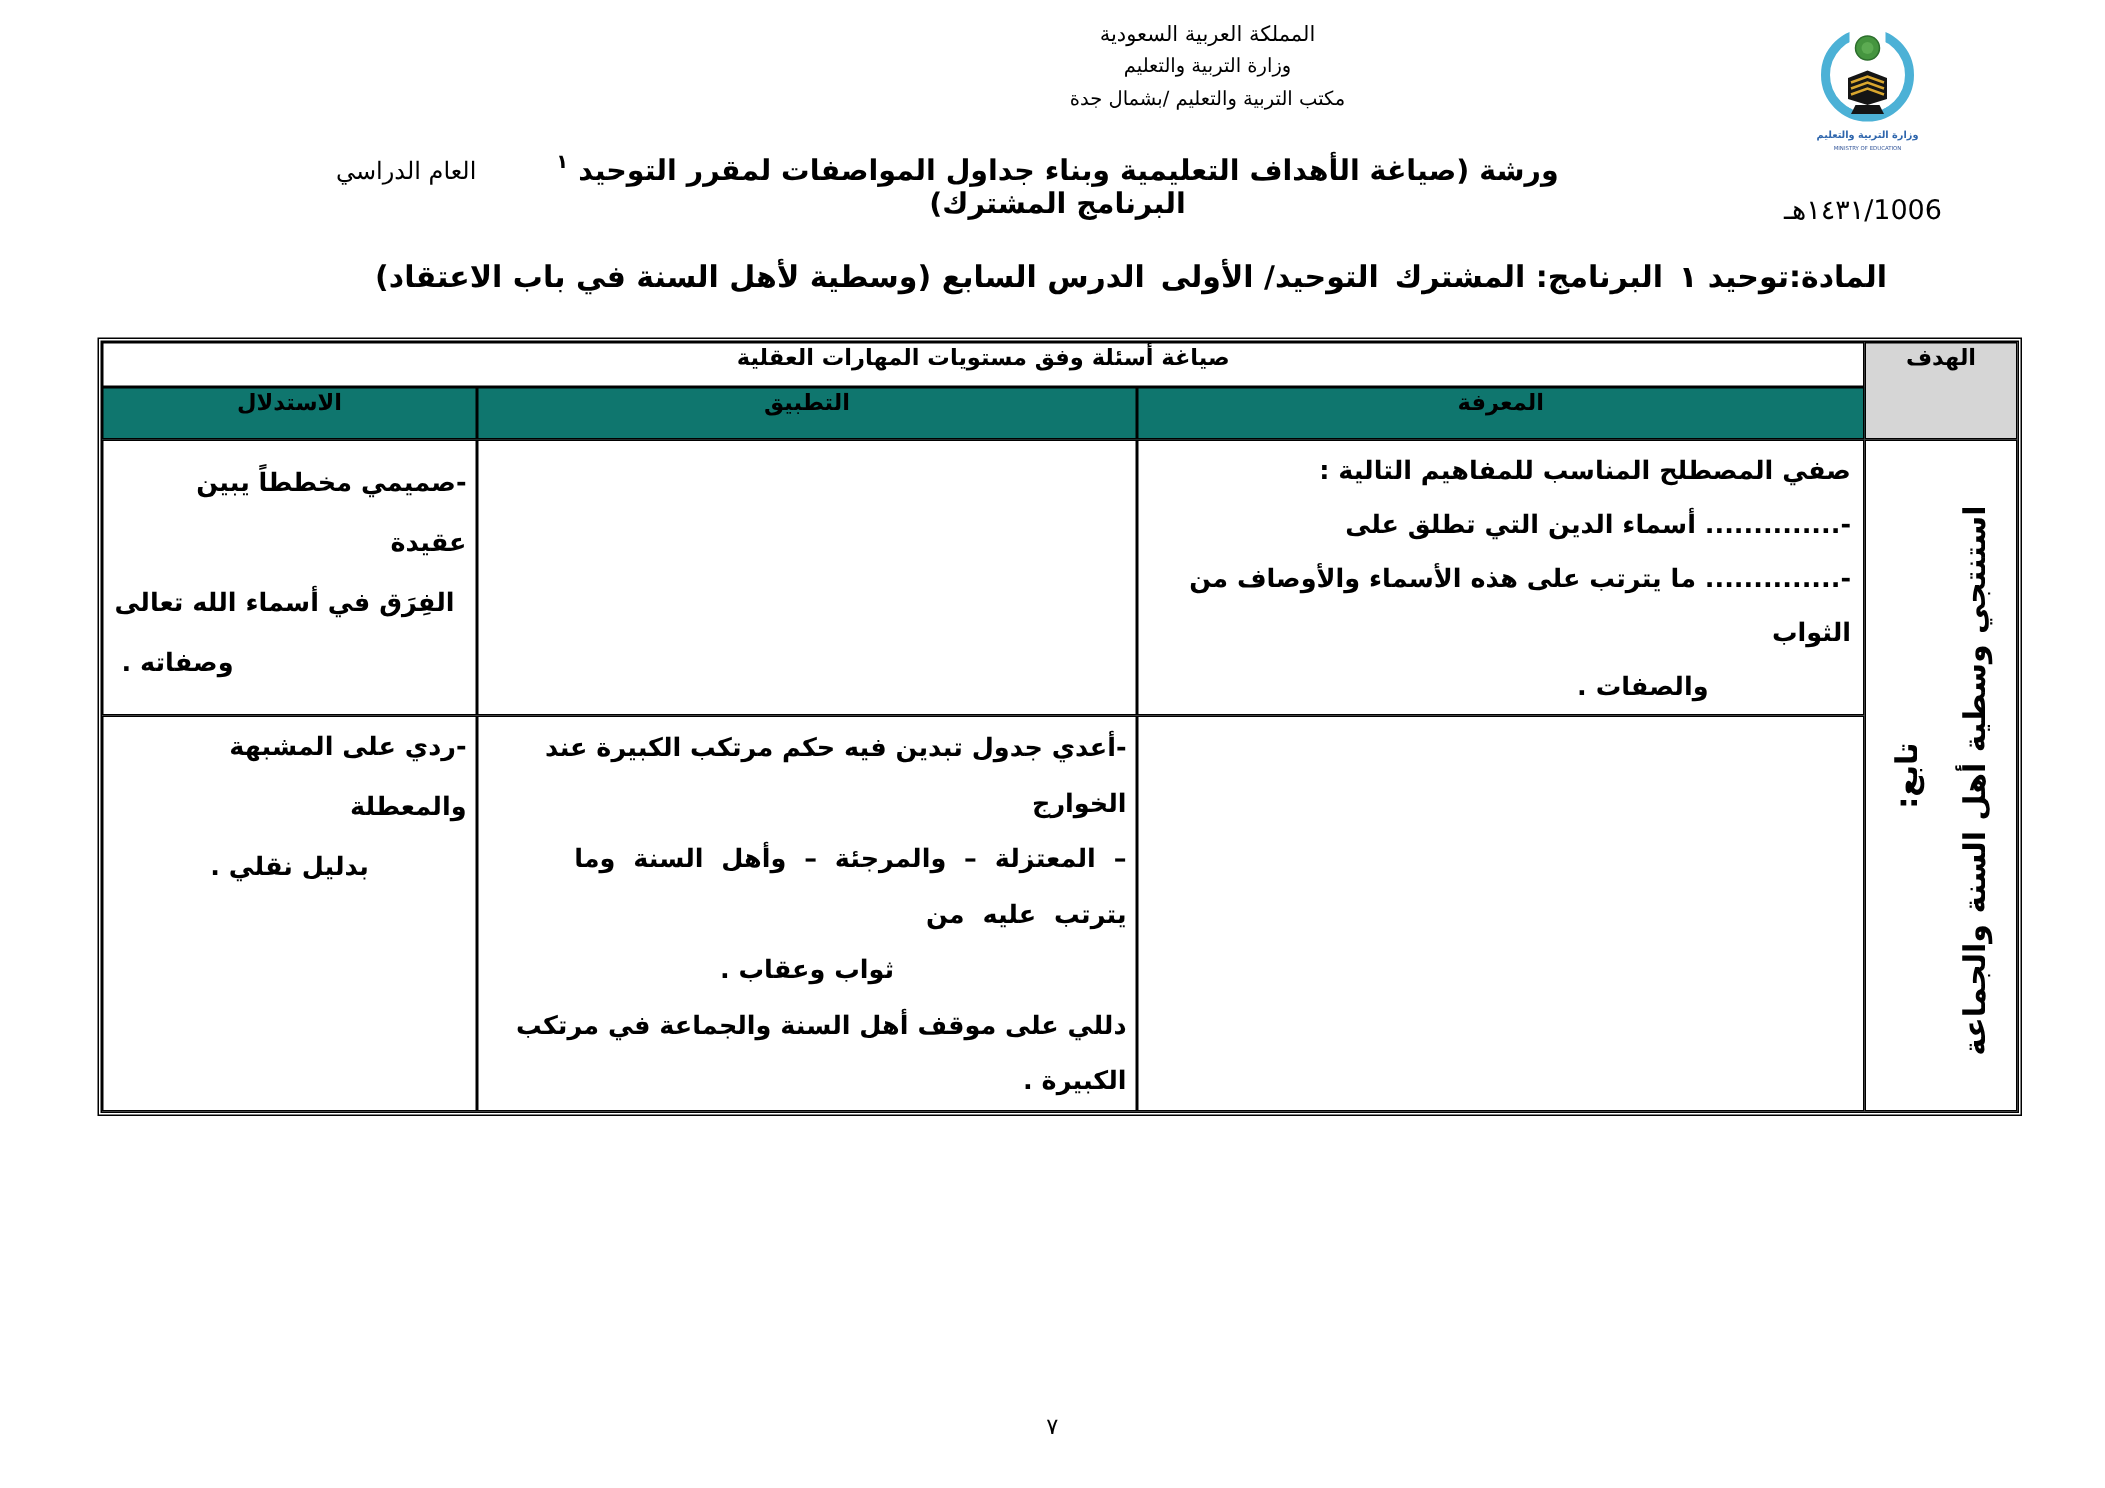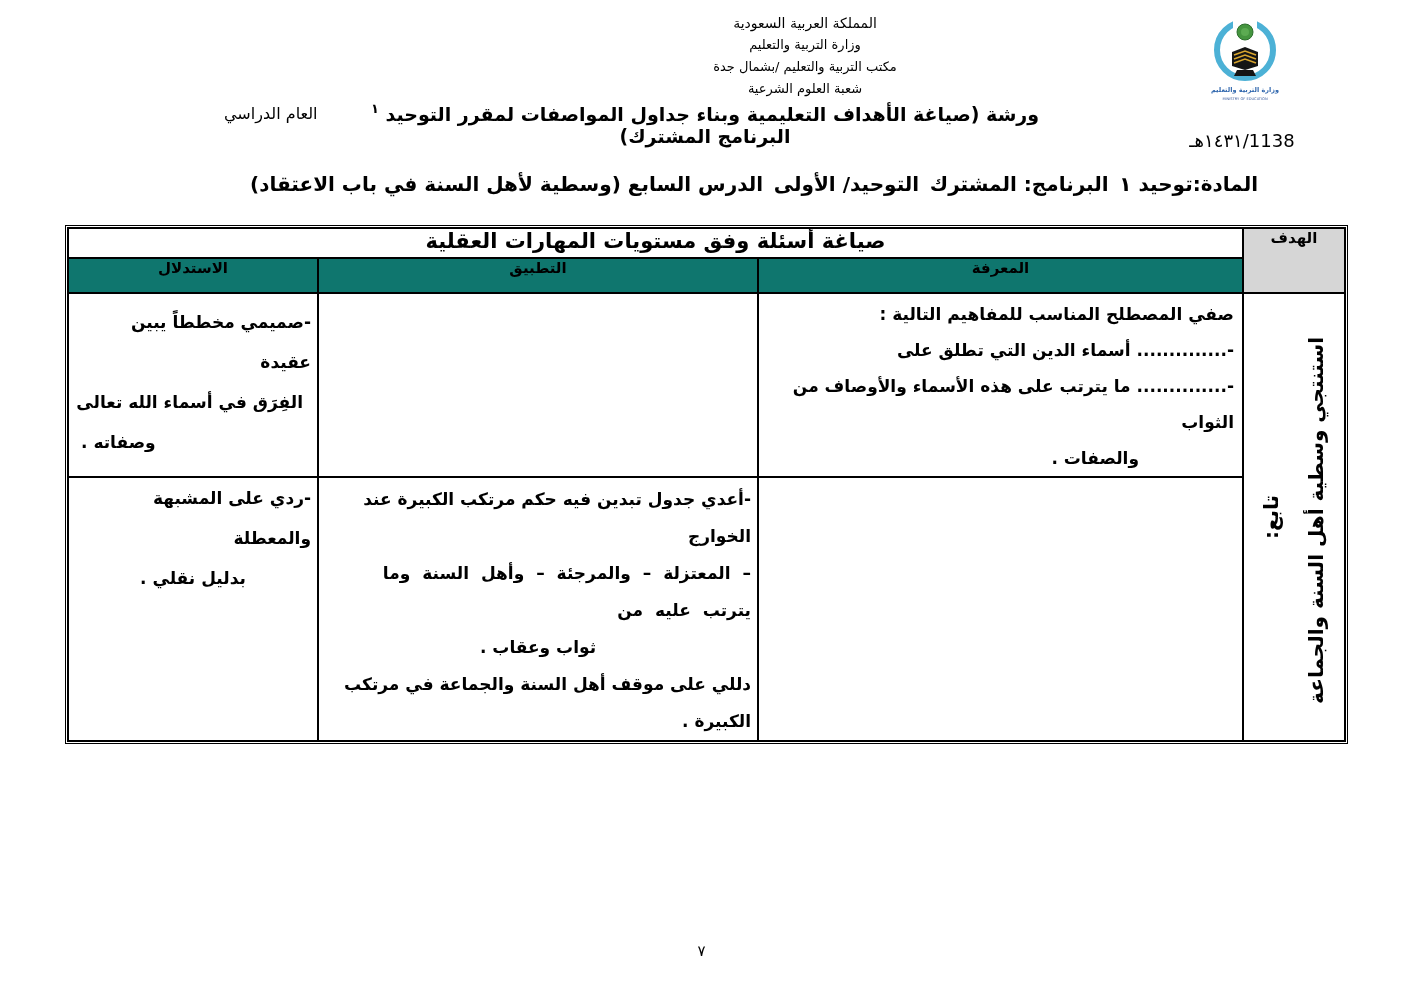--- a/index.html
+++ b/index.html
@@ -27,21 +27,21 @@
   
   .info-line { position:absolute; top:172px; left:250px; width:1008px; direction:rtl;
                display:flex; justify-content:space-between; align-items:flex-start;
                font-size:20px; font-weight:700; }
 
   
   .main-table-wrap { position:absolute; top:225px; left:65px; }
   table.main { border-collapse:separate; border-spacing:0; border:3px double #000;
                table-layout:fixed; direction:rtl; }
   table.main td { border:1px solid #000; vertical-align:top; }
-  td.h-span { height:30px; text-align:center; vertical-align:middle; font-weight:800; font-size:21px; }
+  td.h-span { height:30px; text-align:center; vertical-align:middle; font-weight:800; font-size:15px; }
   td.h-col  { height:35px; background:#0f766e; text-align:center; vertical-align:middle; font-weight:800; font-size:15px; }
   td.h-goal { background:#d6d6d6; text-align:center; vertical-align:middle; font-weight:800; font-size:15px; }
 
   .cell { font-size:17px; font-weight:700; direction:rtl; }
   td.row1 { height:148px; }
   td.row2 { height:221px; }
 
   .k-cell  { padding:2px 8px 0 4px; line-height:36px; }
   .a-cell  { padding:3px 6px 0 6px; line-height:37px; }
   .r1-cell { padding:8px 6px 0 6px; line-height:40px; }
@@ -65,21 +65,20 @@
   
   .page-num { position:absolute; top:942px; left:0; width:100%; text-align:center; font-size:15px; }
 </style>
 </head>
 <body>
 
 <div class="gov-header">
   <div class="gh-line first">المملكة العربية السعودية</div>
   <div class="gh-line">وزارة التربية والتعليم</div>
   <div class="gh-line">مكتب التربية والتعليم /بشمال جدة</div>
-  <div class="gh-line">شعبة العلوم الشرعية</div>
 </div>
 
 <div class="logo">
   <svg width="90" height="92" viewBox="0 0 90 92">
     <circle cx="45" cy="36" r="28" fill="none" stroke="#4cb1d6" stroke-width="6"></circle>
     <path d="M33 4 q12 -6 24 0 l0 54 l-24 0 z" fill="#ffffff"></path>
     <circle cx="45" cy="18" r="8" fill="#45953f" stroke="#2c6e2c" stroke-width="1"></circle>
     <circle cx="45" cy="18" r="4" fill="#5cab52"></circle>
     <path d="M32 38 L45 33 L58 38 L58 52 L45 56 L32 52 Z" fill="#151515"></path>
     <path d="M34 41 L45 37 L56 41" fill="none" stroke="#d9a62e" stroke-width="1.6"></path>
@@ -88,21 +87,21 @@
     <path d="M37 56 L53 56 L56 62 L34 62 Z" fill="#151515"></path>
     <text x="45" y="78" font-size="6.5" fill="#2f66ad" text-anchor="middle" font-weight="bold">وزارة التربية والتعليم</text>
     <text x="45" y="86" font-size="3.6" fill="#37599b" text-anchor="middle">MINISTRY OF EDUCATION</text>
   </svg>
 </div>
 
 <div class="year-label">العام الدراسي</div>
 
 <div class="workshop-title"><span>ورشة (صياغة الأهداف التعليمية وبناء جداول المواصفات لمقرر التوحيد </span><span class="sup">١</span><span> البرنامج المشترك)</span></div>
 
-<div class="hijri">1138/١٤٣١هـ</div>
+<div class="hijri">1006/١٤٣١هـ</div>
 
 <div class="info-line">
   <span>المادة:توحيد ١</span>
   <span>البرنامج: المشترك</span>
   <span>التوحيد/ الأولى</span>
   <span>الدرس السابع (وسطية لأهل السنة في باب الاعتقاد)</span>
 </div>
 
 <div class="main-table-wrap">
   <table class="main">

